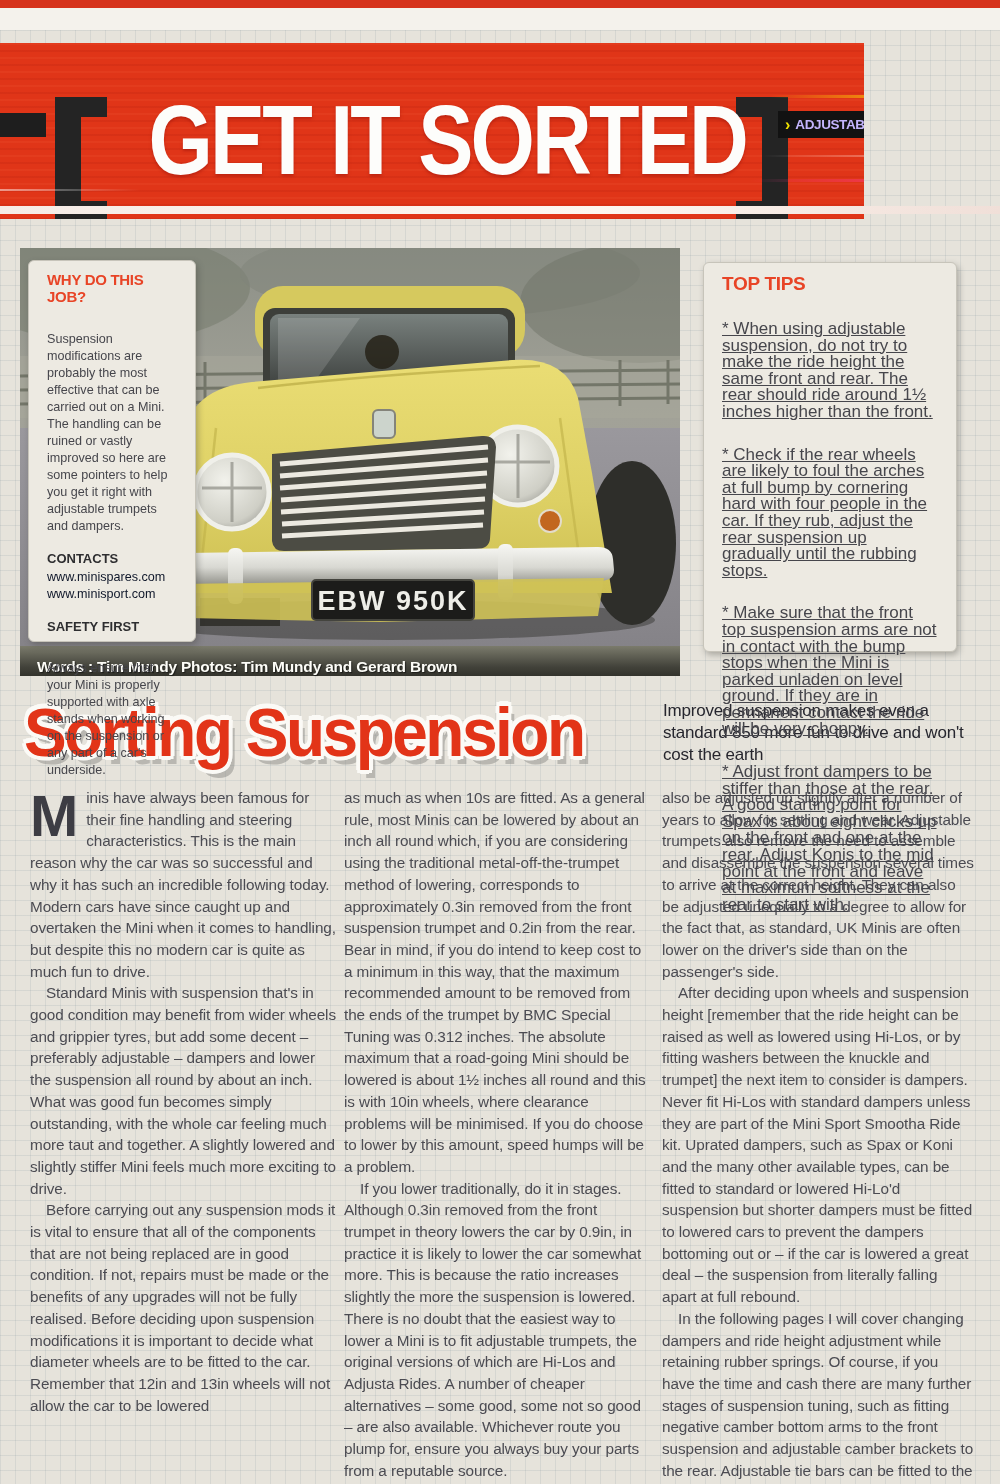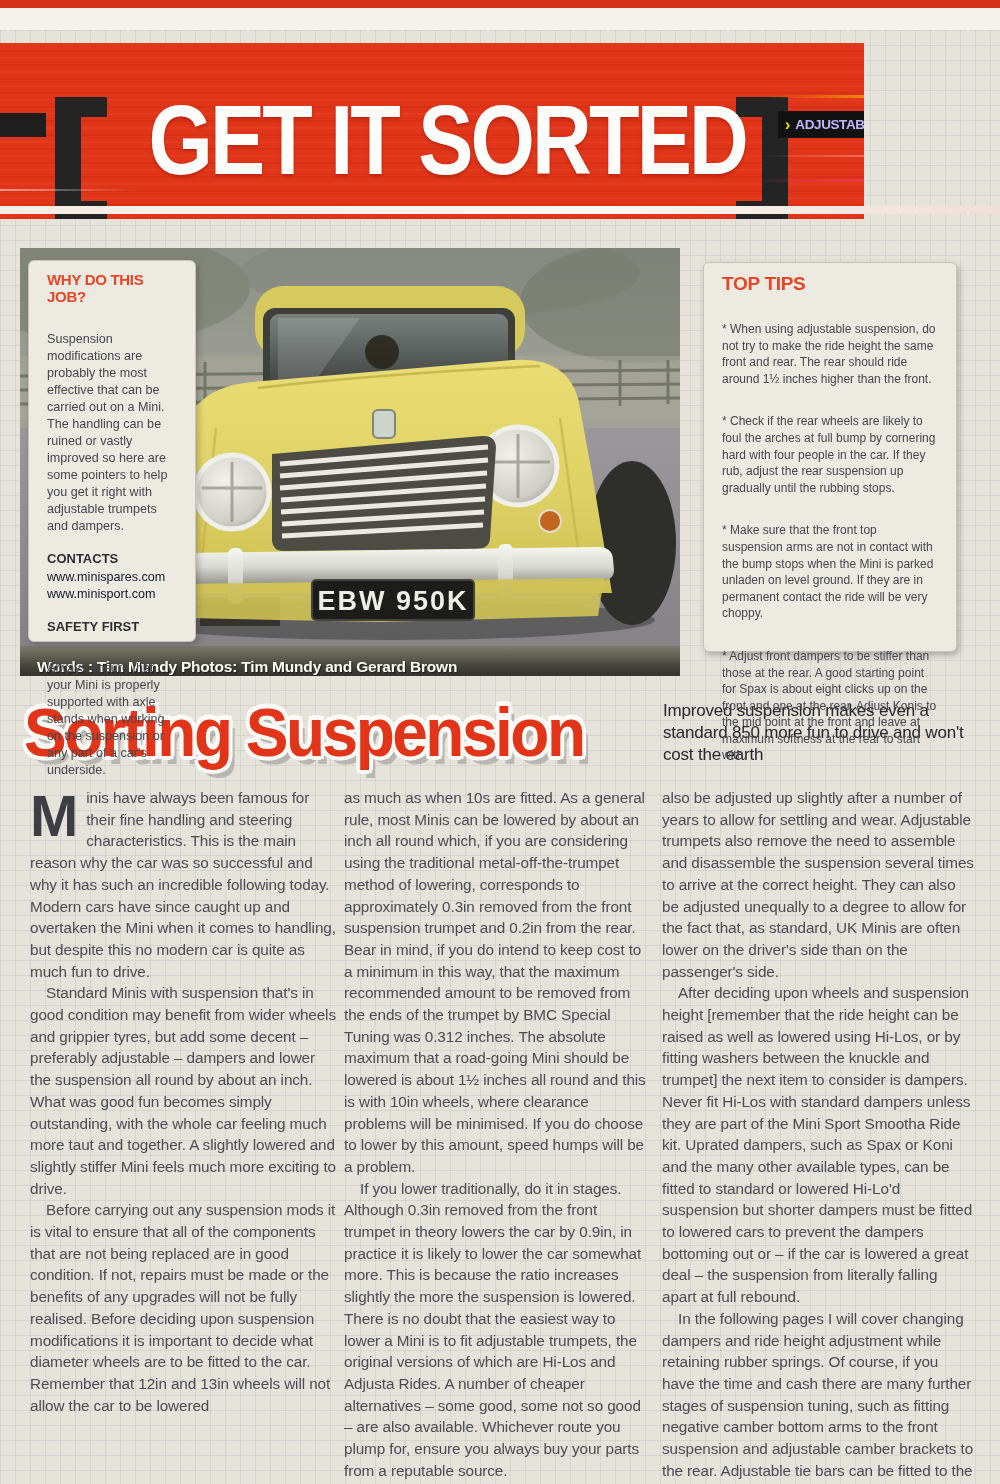--- a/index.html
+++ b/index.html
@@ -50,21 +50,21 @@
   .info-box {
     position:absolute; background:#edeae2; border:1px solid #c7c4ba; border-radius:6px;
     box-shadow:2px 3px 6px rgba(60,60,55,.35); padding:10px 18px; z-index:5;
   }
   .why-box { left:28px; top:260px; width:168px; height:382px; }
   .tips-box { left:703px; top:262px; width:254px; height:390px; }
   .box-heading-red { color:#e84426; font-weight:700; font-size:15px; letter-spacing:-0.3px; margin-bottom:5px; }
   .tips-box .box-heading-red { font-size:19px; }
   .box-heading-black { color:#2e2e30; font-weight:700; font-size:13px; margin:16px 0 3px 0; }
   .box-text { color:#46464c; font-size:12.6px; line-height:17px;margin-top:26px; }
-  .tips-box .box-text { font-size:12px; line-height:16.6px; }
+  .tips-box .box-text { font-size:17px; line-height:16.6px;text-decoration:underline; }
   .contact-line { color:#0f172a; font-size:12.6px; line-height:17px; }
 
   
   .photo { position:absolute; left:20px; top:248px; width:660px; height:428px; background:#9a9a90; z-index:1; }
   .photo svg { display:block; }
   .caption-band {
     position:absolute; left:0; bottom:0; width:660px; height:30px;
     background:linear-gradient(180deg,#7b7b6c,#42423a 70%,#33332c);
     display:flex; align-items:flex-end; padding-left:17px;
   }

